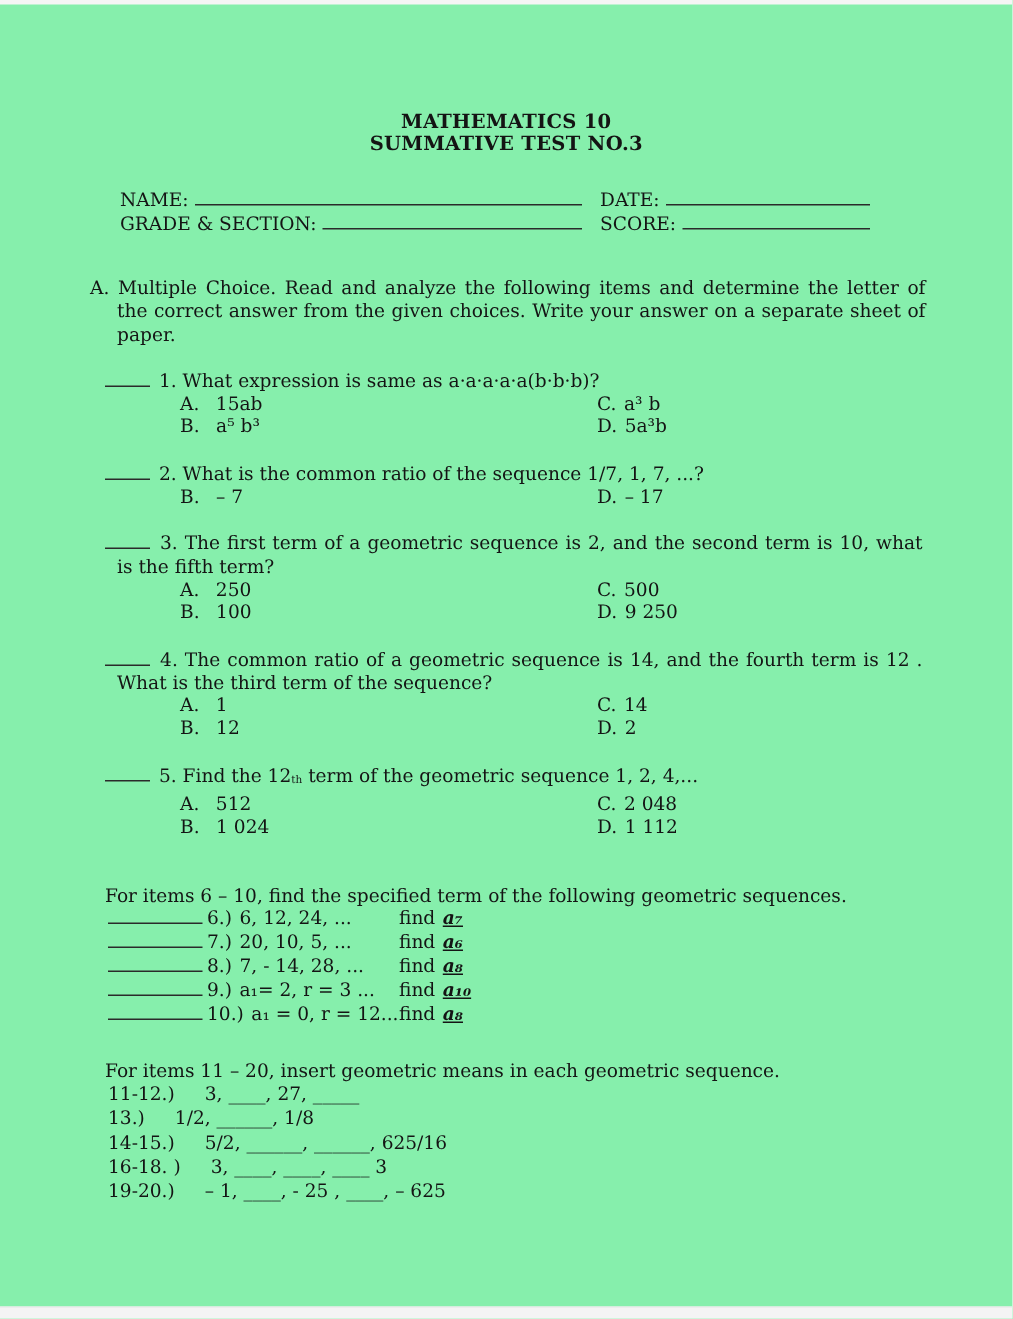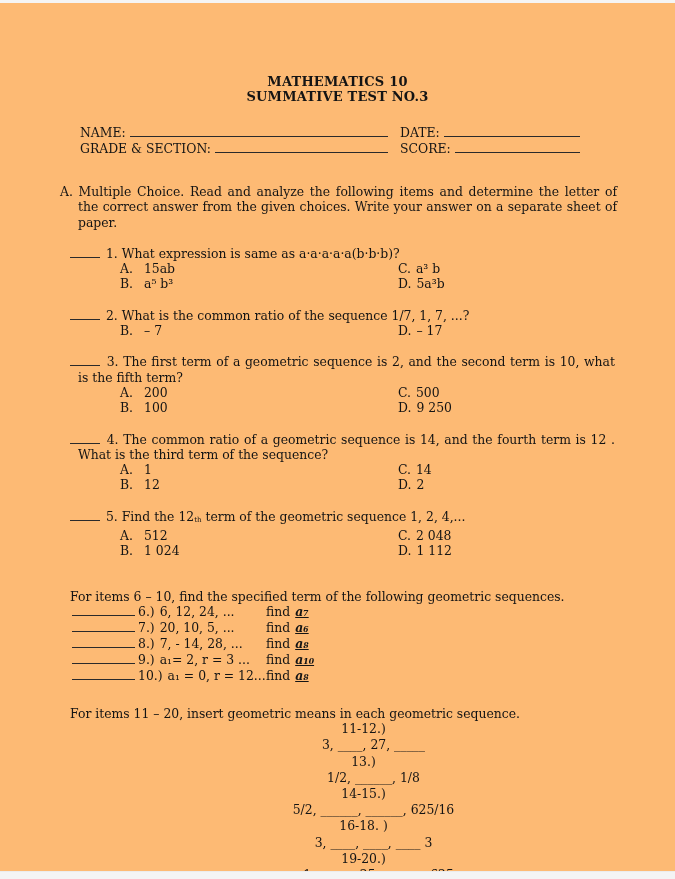--- a/index.html
+++ b/index.html
@@ -1,20 +1,20 @@
 <!DOCTYPE html>
 <html><head>
 <meta charset="utf-8">
 <style>
   html,body { margin:0; padding:0; background:#fbfbfb; }
   .page {
     position:relative;
     width:675px; height:879px;
     margin:0 auto;
-    background:#fdba74;
+    background:#86efac;
     font-family:"DejaVu Serif","Liberation Serif",serif;
     font-size:12.4px;
     line-height:15.3px;
     color:#141414;
     overflow:hidden;
   }
   .edge-top { position:absolute; top:0; left:0; right:0; height:3px; background:#f5f5f5; }
   .edge-bottom { position:absolute; bottom:0; left:0; right:0; height:7px; background:#f4f4f4; border-top:1px solid #ececec; }
 
   .doc-header { padding-top:74px; text-align:center; font-weight:bold; font-size:13px; line-height:15px; letter-spacing:.2px; }
@@ -42,21 +42,21 @@
   .sec-intro { margin:30px 58px 0 70px; }
   .sec-intro.second { margin-top:22px; }
 
   .find-row { margin-left:72px; display:flex; align-items:baseline; line-height:16px; }
   .ublank { display:inline-block; width:63px; border-bottom:1px solid #2a2a2a; height:11px; flex:0 0 63px; }
   .numseq { display:inline-block; width:128px; margin-left:3px; white-space:nowrap; }
   .inum { margin-right:5px; }
   .find { white-space:nowrap; }
   .term { font-weight:bold; font-style:italic; margin-left:5px;text-decoration:underline; }
 
-  .means-row { margin-left:72px; display:flex; align-items:center; line-height:16.2px;flex-direction:column; }
+  .means-row { margin-left:72px; display:flex; align-items:flex-start; line-height:16.2px; }
   .mnum { margin-right:20px; white-space:nowrap; }
   .mseq { white-space:nowrap; }
 </style>
 </head>
 <body>
 
 <div class="page">
   <div class="edge-top"></div>
 
   <div class="doc-header">
@@ -100,21 +100,21 @@
   </div>
 
   <div class="q"><span class="qblank"></span> <span class="qnum">2.</span> <span>What is the common ratio of the sequence 1/7, 1, 7, ...?</span></div>
   <div class="opt-row">
     <span class="opt left"><span class="olabel">B.</span><span>– 7</span></span>
     <span class="opt right"><span class="olabel">D.</span><span>– 17</span></span>
   </div>
 
   <div class="q"><span class="qblank"></span> <span class="qnum">3.</span> <span>The first term of a geometric sequence is 2, and the second term is 10, what is the fifth term?</span></div>
   <div class="opt-row">
-    <span class="opt left"><span class="olabel">A.</span><span>200</span></span>
+    <span class="opt left"><span class="olabel">A.</span><span>250</span></span>
     <span class="opt right"><span class="olabel">C.</span><span>500</span></span>
   </div>
   <div class="opt-row">
     <span class="opt left"><span class="olabel">B.</span><span>100</span></span>
     <span class="opt right"><span class="olabel">D.</span><span>9 250</span></span>
   </div>
 
   <div class="q"><span class="qblank"></span> <span class="qnum">4.</span> <span>The common ratio of a geometric sequence is 14, and the fourth term is 12 . What is the third term of the sequence?</span></div>
   <div class="opt-row">
     <span class="opt left"><span class="olabel">A.</span><span>1</span></span>

